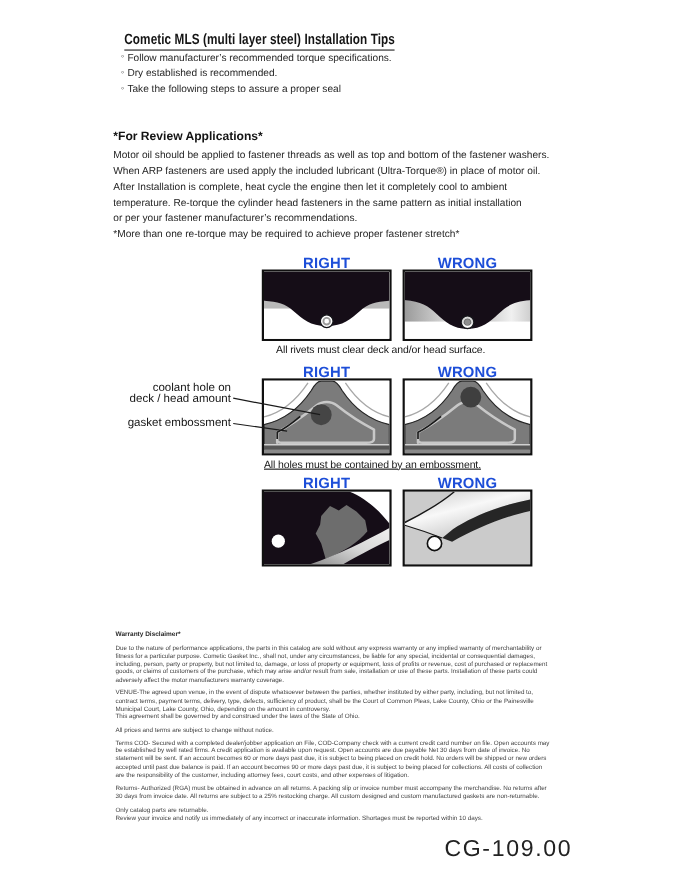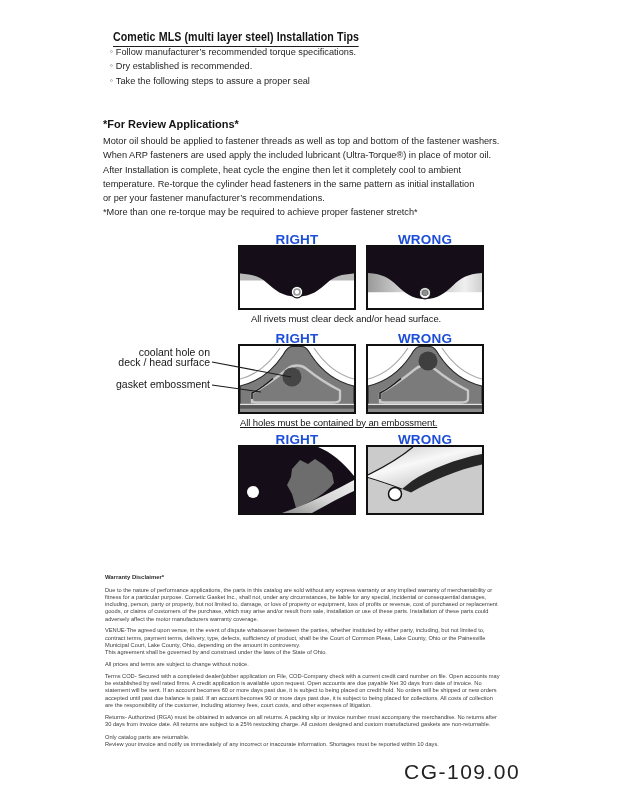--- a/index.html
+++ b/index.html
@@ -110,21 +110,21 @@
       <path d="M53.2,47.8 A4.6,4.6 0 0 0 60.8,47.8" fill="none" stroke="#ffffff" stroke-width="1.3"></path>
     </svg>
   </div>
 
   <div class="abs caption" style="left:240px; top:312.5px;margin-left:11px;">All rivets must clear deck and/or head surface.</div>
 
   <div class="abs rw-label" style="left:238px; top:330.5px;">RIGHT</div>
   <div class="abs rw-label" style="left:366px; top:330.5px;">WRONG</div>
 
   <div class="abs side-label pre" style="left:92px; top:346.5px;">coolant hole on
-deck / head surface</div>
+deck / head amount</div>
   <div class="abs side-label" style="left:92px; top:379px;">gasket embossment</div>
 
   <svg id="leader-svg" width="160" height="55" viewBox="0 0 160 55">
     <line x1="72" y1="17" x2="151" y2="32" stroke="#1a1a1a" stroke-width="1.1"></line>
     <line x1="72" y1="40" x2="121" y2="47" stroke="#1a1a1a" stroke-width="1.1"></line>
   </svg>
 
   <div class="diag-box" style="left:238px; top:344px; height:66px;">
     <svg width="114" height="66" viewBox="0 0 114 66">
       <rect width="114" height="66" fill="#ffffff"></rect>

